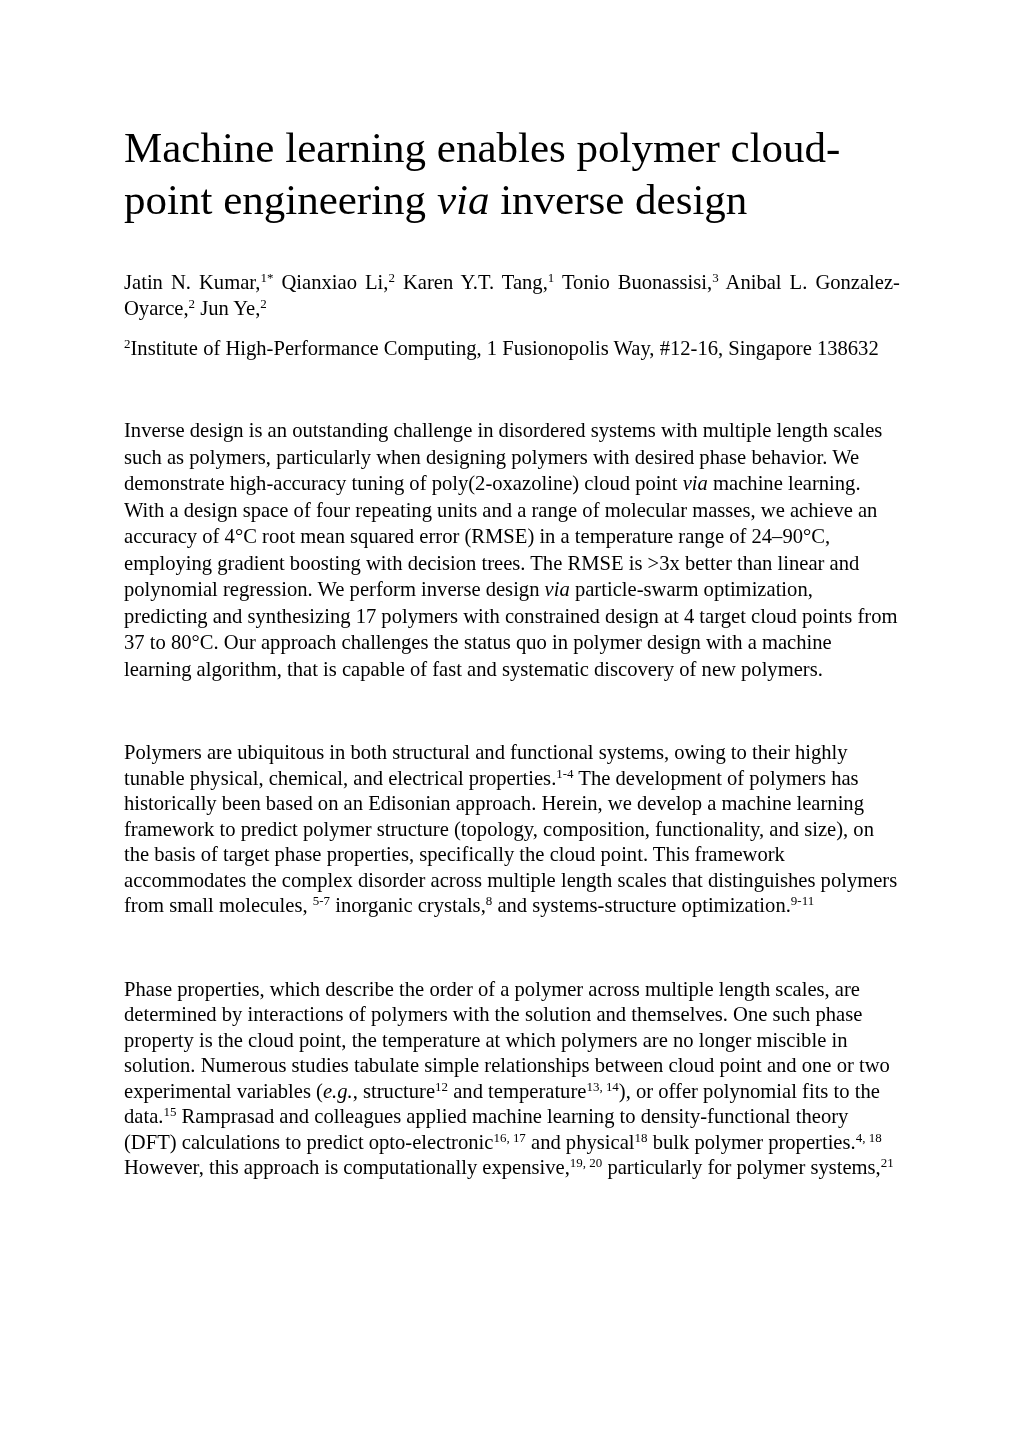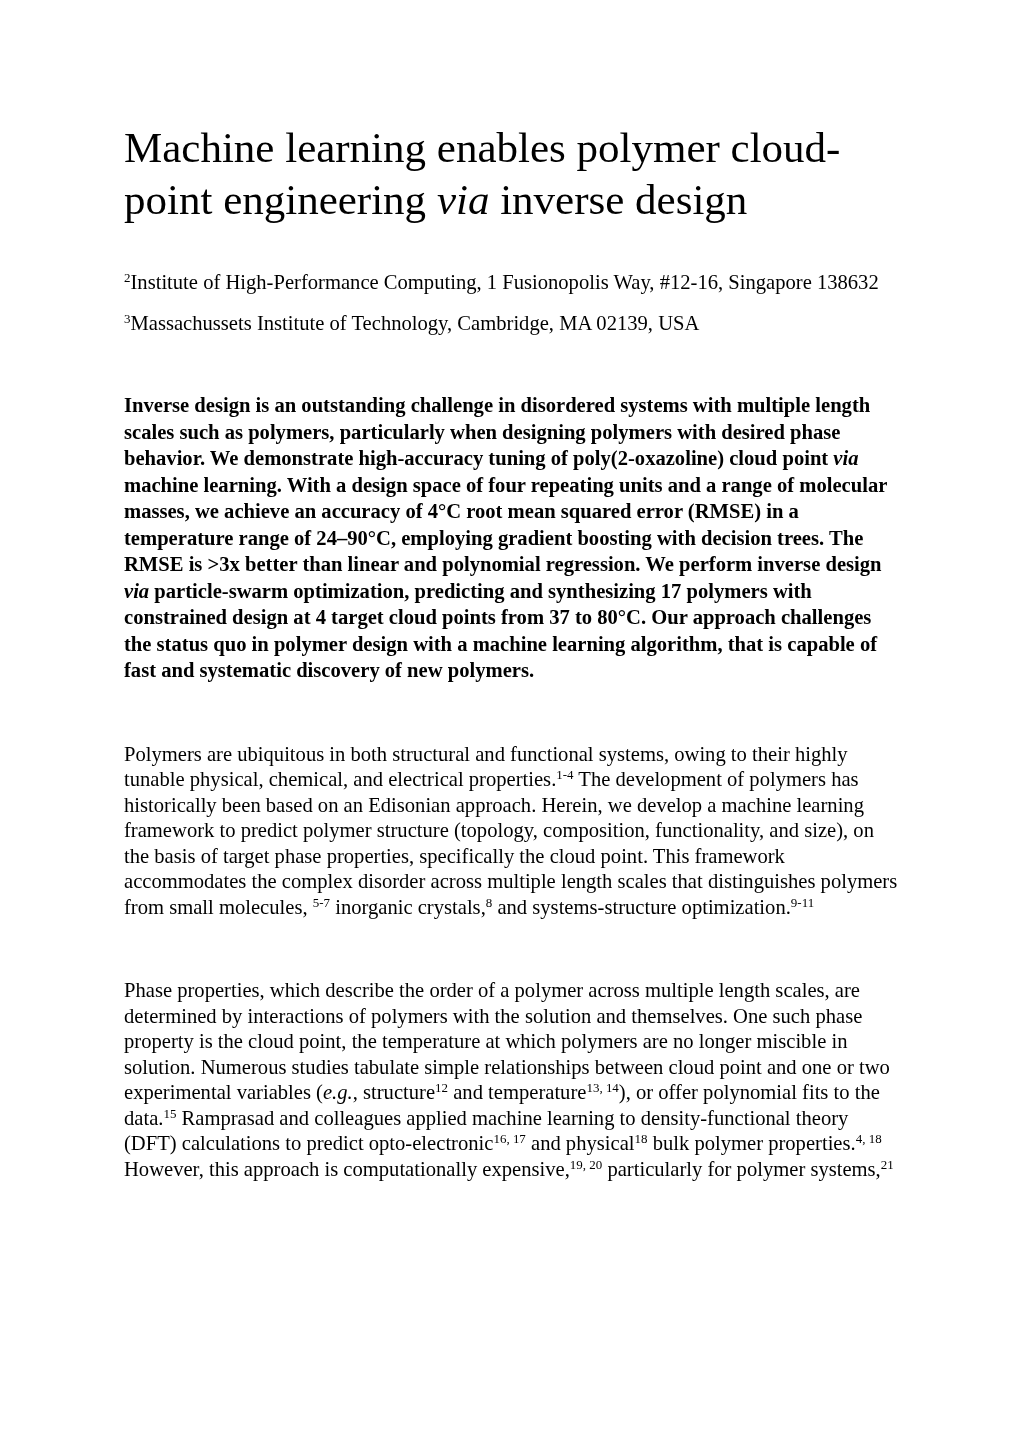--- a/index.html
+++ b/index.html
@@ -33,21 +33,21 @@
     margin: 0 0 14px 0;
   }
   .affiliation {
     font-size: 20.6px;
     line-height: 26px;
     text-align: justify;
     margin: 0 0 15px 0;
   }
   .abstract {
     font-size: 20.6px;
-    font-weight: bold;
+    font-weight: normal;
     line-height: 26.5px;
     margin: 56px 0 5px 0;
   }
   .body-para {
     font-size: 20.6px;
     line-height: 25.5px;
     margin: 58px 0 0 0;
   }
   .it { font-style: italic; }
   sup {
@@ -58,24 +58,24 @@
     top: -0.55em;
     text-align: right;
   }
 </style>
 </head>
 <body>
 
 <div class="page">
   <h1 class="title"><span>Machine learning enables polymer cloud-point engineering </span><span class="it">via</span><span> inverse design</span></h1>
 
+  <p class="authors"><span>Jatin N. Kumar,</span><sup>1*</sup><span> Qianxiao Li,</span><sup>2</sup><span> Karen Y.T. Tang,</span><sup>1</sup><span> Tonio Buonassisi,</span><sup>3</sup><span> Anibal L. Gonzalez-Oyarce,</span><sup>2</sup><span> Jun Ye,</span><sup>2</sup></p>
 
 
   <p class="affiliation"><sup>2</sup><span>Institute of High-Performance Computing, 1 Fusionopolis Way, #12-16, Singapore 138632</span></p>
 
-  <p class="affiliation"><sup>3</sup><span>Massachussets Institute of Technology, Cambridge, MA 02139, USA</span></p>
 
   <p class="abstract"><span>Inverse design is an outstanding challenge in disordered systems with multiple length scales such as polymers, particularly when designing polymers with desired phase behavior. We demonstrate high-accuracy tuning of poly(2-oxazoline) cloud point </span><span class="it">via</span><span> machine learning. With a design space of four repeating units and a range of molecular masses, we achieve an accuracy of 4°C root mean squared error (RMSE) in a temperature range of 24–90°C, employing gradient boosting with decision trees. The RMSE is &gt;3x better than linear and polynomial regression. We perform inverse design </span><span class="it">via</span><span> particle-swarm optimization, predicting and synthesizing 17 polymers with constrained design at 4 target cloud points from 37 to 80°C. Our approach challenges the status quo in polymer design with a machine learning algorithm, that is capable of fast and systematic discovery of new polymers.</span></p>
 
   <p class="body-para"><span>Polymers are ubiquitous in both structural and functional systems, owing to their highly tunable physical, chemical, and electrical properties.</span><sup>1-4</sup><span>  The development of polymers has historically been based on an Edisonian approach. Herein, we develop a machine learning framework to predict polymer structure (topology, composition, functionality, and size), on the basis of target phase properties, specifically the cloud point. This framework accommodates the complex disorder across multiple length scales that distinguishes polymers from small molecules, </span><sup>5-7</sup><span> inorganic crystals,</span><sup>8</sup><span> and systems-structure optimization.</span><sup>9-11</sup></p>
 
   <p class="body-para"><span>Phase properties, which describe the order of a polymer across multiple length scales, are determined by interactions of polymers with the solution and themselves. One such phase property is the cloud point, the temperature at which polymers are no longer miscible in solution. Numerous studies tabulate simple relationships between cloud point and one or two experimental variables (</span><span class="it">e.g.</span><span>, structure</span><sup>12</sup><span> and temperature</span><sup>13, 14</sup><span>), or offer polynomial fits to the data.</span><sup>15</sup><span> Ramprasad and colleagues applied machine learning to density-functional theory (DFT) calculations to predict opto-electronic</span><sup>16, 17</sup><span> and physical</span><sup>18</sup><span> bulk polymer properties.</span><sup>4, 18</sup><span> However, this approach is computationally expensive,</span><sup>19, 20</sup><span> particularly for polymer systems,</span><sup>21</sup></p>
 </div>
 
 </body></html>

